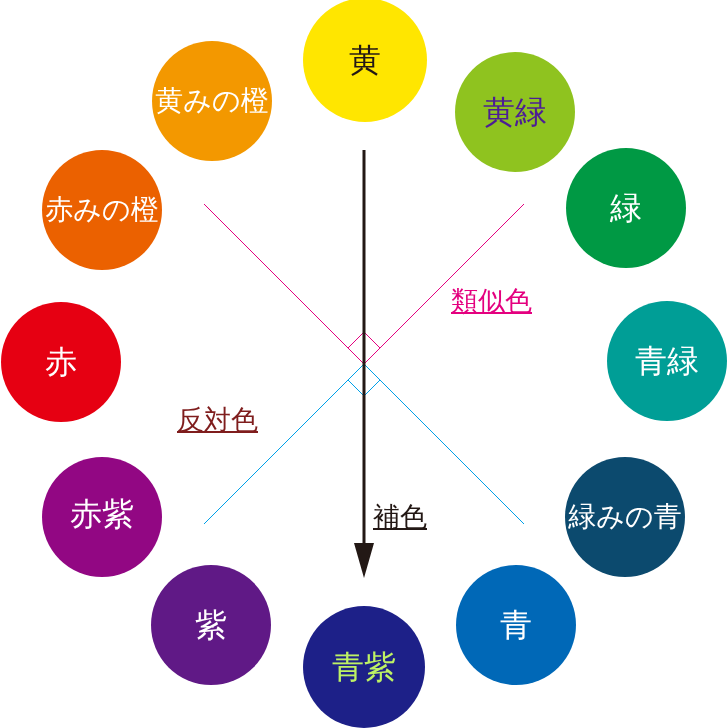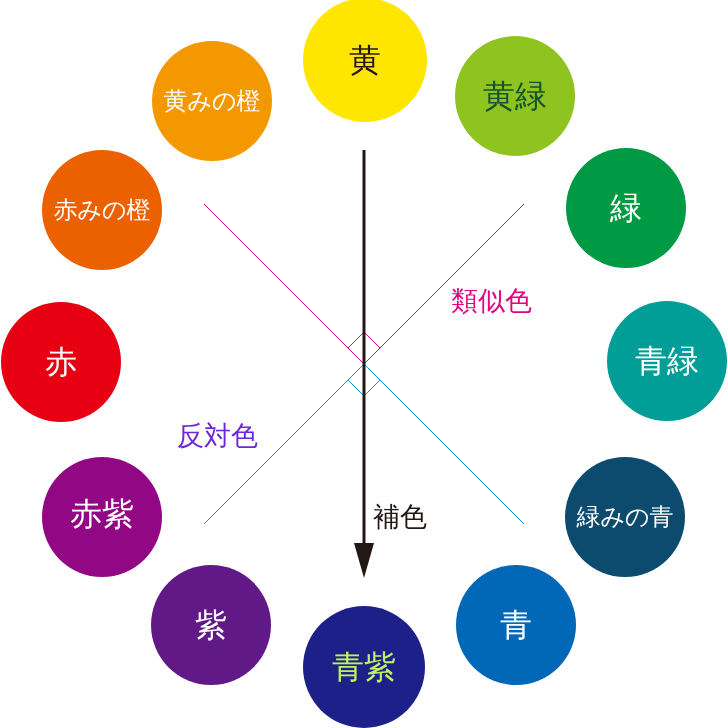--- a/index.html
+++ b/index.html
@@ -2,22 +2,22 @@
 <html><head>
 <meta charset="utf-8">
 <style>
   html,body{margin:0;padding:0;background:#ffffff;}
   body{width:728px;height:728px;position:relative;overflow:hidden;font-family:"DejaVu Sans","Liberation Sans",sans-serif;}
   #stage{position:absolute;left:0;top:0;width:728px;height:728px;}
   svg{position:absolute;left:0;top:0;}
   .circle{position:absolute;border-radius:50%;display:flex;align-items:center;justify-content:center;color:#ffffff;box-sizing:border-box;}
   .circle span{display:block;white-space:nowrap;line-height:1;}
   .big{font-size:32px;}
-  .small{font-size:24px;}
-  .lbl{position:absolute;font-size:27px;line-height:1;white-space:nowrap;}
+  .small{font-size:28px;}
+  .lbl{position:absolute;font-size:27px;line-height:1;white-space:nowrap;text-decoration:underline;}
 </style>
 </head>
 <body>
 
 <div id="stage">
   <svg width="728" height="728" viewBox="0 0 728 728">
 
     <g stroke="#E4007F" stroke-width="1" fill="none">
       <line x1="204" y1="204" x2="364" y2="364"></line>
       <line x1="524" y1="204" x2="364" y2="364"></line>
@@ -33,21 +33,21 @@
     <g>
       <line x1="364" y1="150" x2="364" y2="545" stroke="#231815" stroke-width="3"></line>
       <polygon points="354,543 374,543 364,578" fill="#231815"></polygon>
     </g>
   </svg>
 
   <div id="circles">
       <div class="circle big" style="left: 303px; top: -2px; width: 124px; height: 124px; background: rgb(255, 230, 0); color: rgb(35, 24, 21);">
         <span>黄</span>
       </div>
-      <div class="circle big" style="left: 455px; top: 36px; width: 120px; height: 120px; background: rgb(143, 195, 31); color: #14532d;">
+      <div class="circle big" style="left: 455px; top: 52px; width: 120px; height: 120px; background: rgb(143, 195, 31); color: #4c1d95;">
         <span>黄緑</span>
       </div>
       <div class="circle big" style="left: 566px; top: 148px; width: 120px; height: 120px; background: rgb(0, 153, 68); color: rgb(255, 255, 255);">
         <span>緑</span>
       </div>
       <div class="circle big" style="left: 607px; top: 301px; width: 120px; height: 120px; background: rgb(0, 158, 150); color: rgb(255, 255, 255); justify-content: center;">
         <span>青緑</span>
       </div>
       <div class="circle small" style="left: 565px; top: 457px; width: 120px; height: 120px; background: #0c4a6e; color: rgb(255, 255, 255);">
         <span>緑みの青</span>
@@ -69,15 +69,15 @@
       </div>
       <div class="circle small" style="left: 42px; top: 150px; width: 120px; height: 120px; background: rgb(235, 97, 0); color: rgb(255, 255, 255);">
         <span>赤みの橙</span>
       </div>
       <div class="circle small" style="left: 152px; top: 41px; width: 120px; height: 120px; background: rgb(243, 152, 0); color: rgb(255, 255, 255);">
         <span>黄みの橙</span>
       </div>
     </div>
 
   <div class="lbl" style="left:451px;top:287px;color:#E4007F;">類似色</div>
-  <div class="lbl" style="left:177px;top:422px;color:#6d28d9;">反対色</div>
+  <div class="lbl" style="left:177px;top:406px;color:#7f1d1d;">反対色</div>
   <div class="lbl" style="left:373px;top:503px;color:#231815;text-align:center;">補色</div>
 </div>
 
 </body></html>

